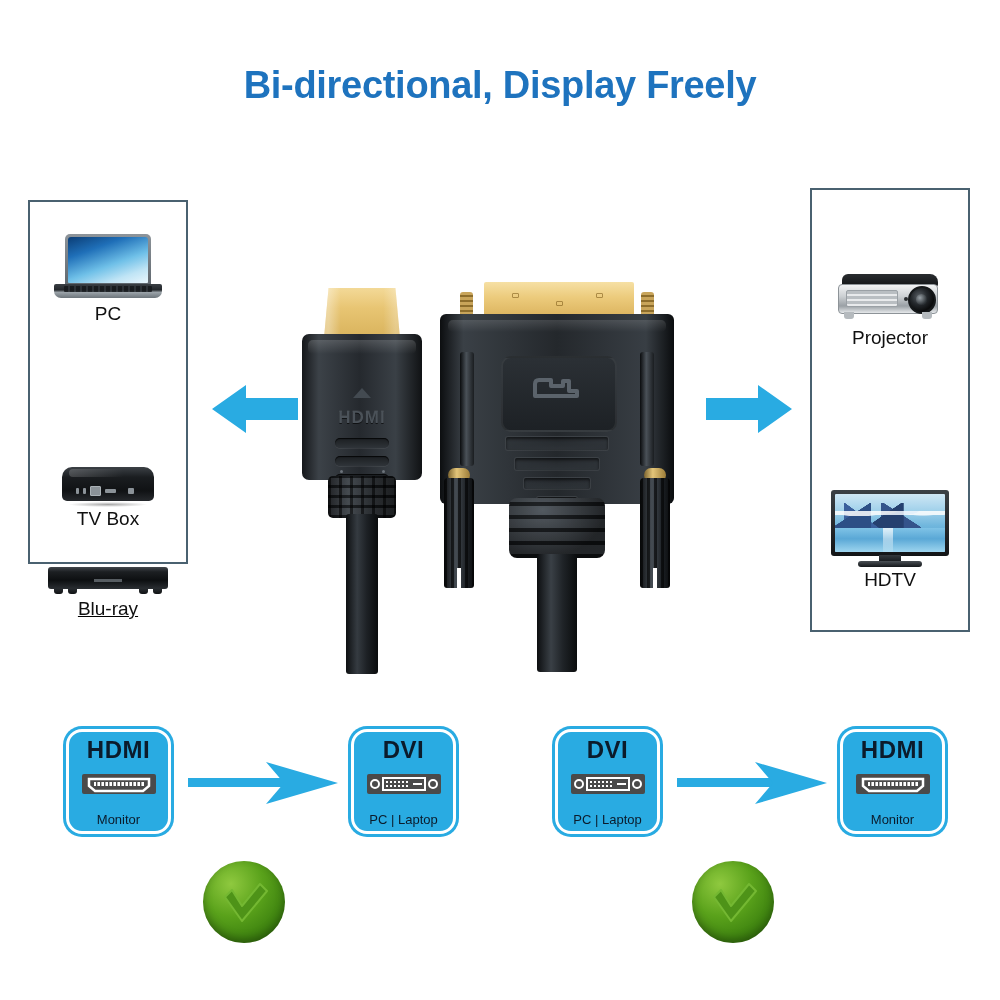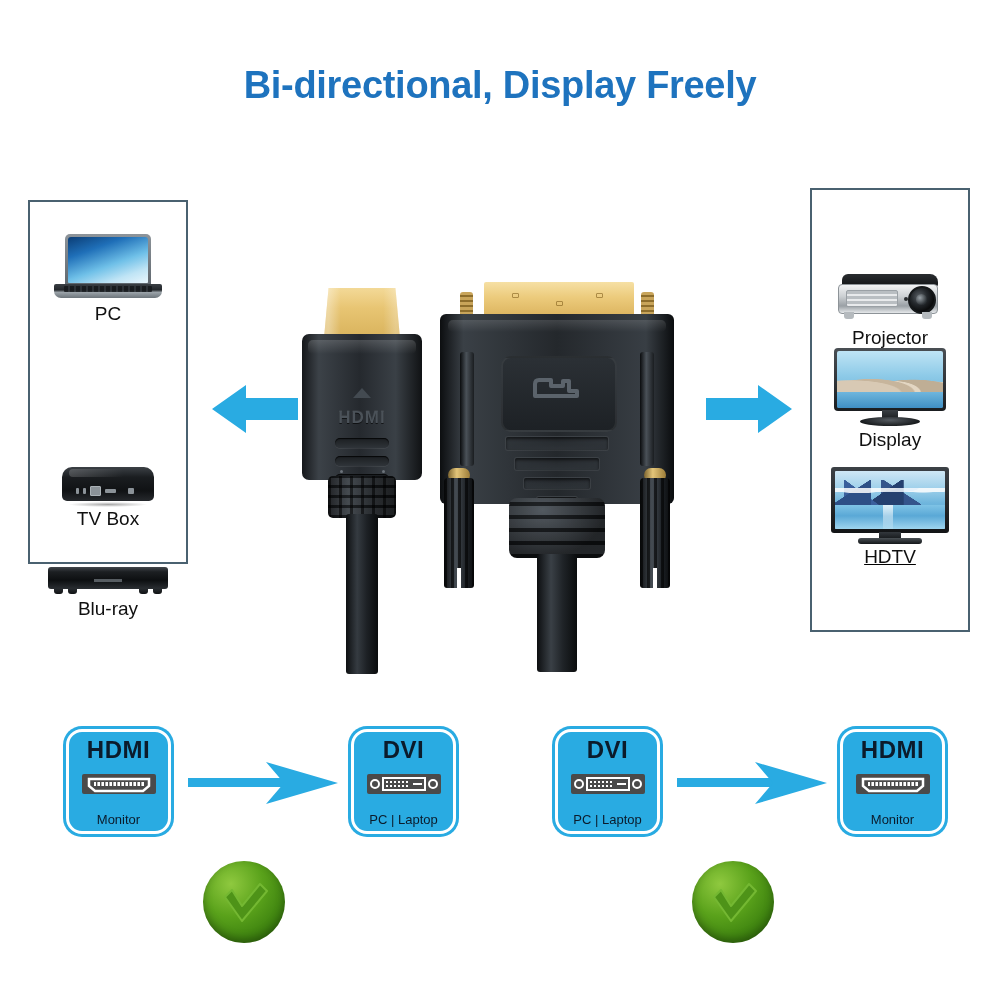--- a/index.html
+++ b/index.html
@@ -533,21 +533,21 @@
           <i class="p2"></i>
           <i class="p3"></i>
           <i class="p4"></i>
           <i class="p5"></i>
       </div>
       <div class="shadow"></div>
     </div>
     <div class="dev-label">TV Box</div>
   </div>
 
-  <div class="dev" style="top:361px;">
+  <div class="dev" style="top:361px;text-decoration:underline;">
     <div class="dev-art bluray">
       <div class="body"></div>
       <div class="strip"></div>
       <div class="tray"></div>
       <div class="feet">
           <i></i>
           <i></i>
           <i></i>
           <i></i>
         </div>
@@ -567,35 +567,22 @@
       <div class="dot"></div>
       <div class="lens"></div>
       <div class="legs">
           <i></i>
           <i></i>
         </div>
     </div>
     <div class="dev-label">Projector</div>
   </div>
 
-  <div class="dev" style="top:158px;">
-    <div class="dev-art monitor">
-      <div class="bezel">
-        <div class="screen">
-          <div class="rocks"></div>
-          <div class="water"></div>
-        </div>
-      </div>
-      <div class="stand-neck"></div>
-      <div class="stand-base"></div>
-    </div>
-    <div class="dev-label">Display</div>
-  </div>
-
-  <div class="dev" style="top:277px;text-decoration:underline;">
+
+  <div class="dev" style="top:300px;">
     <div class="dev-art hdtv">
       <div class="bezel">
         <div class="screen">
           <div class="mtn"></div>
           <div class="snow"></div>
           <div class="lake"></div>
         </div>
       </div>
       <div class="stand-neck"></div>
       <div class="stand-base"></div>

